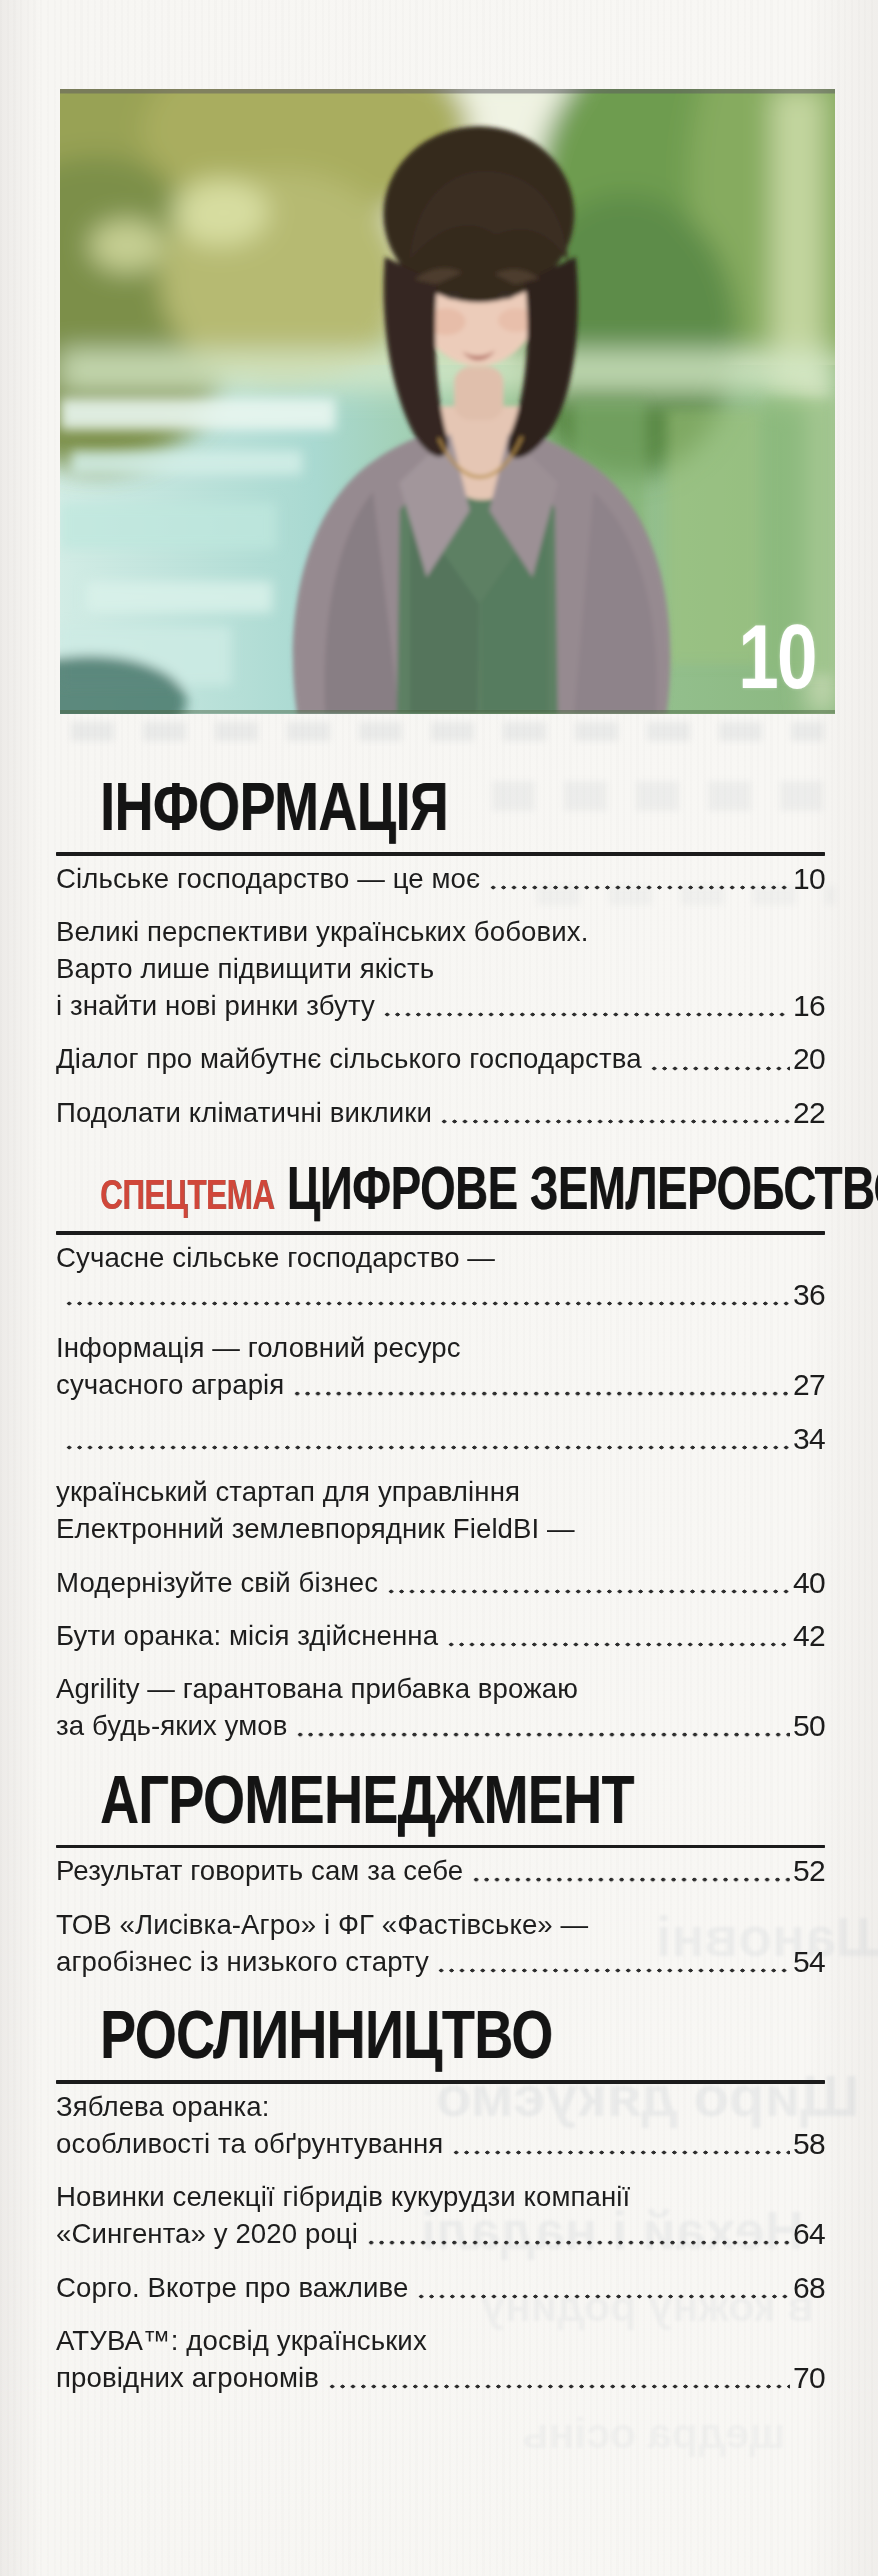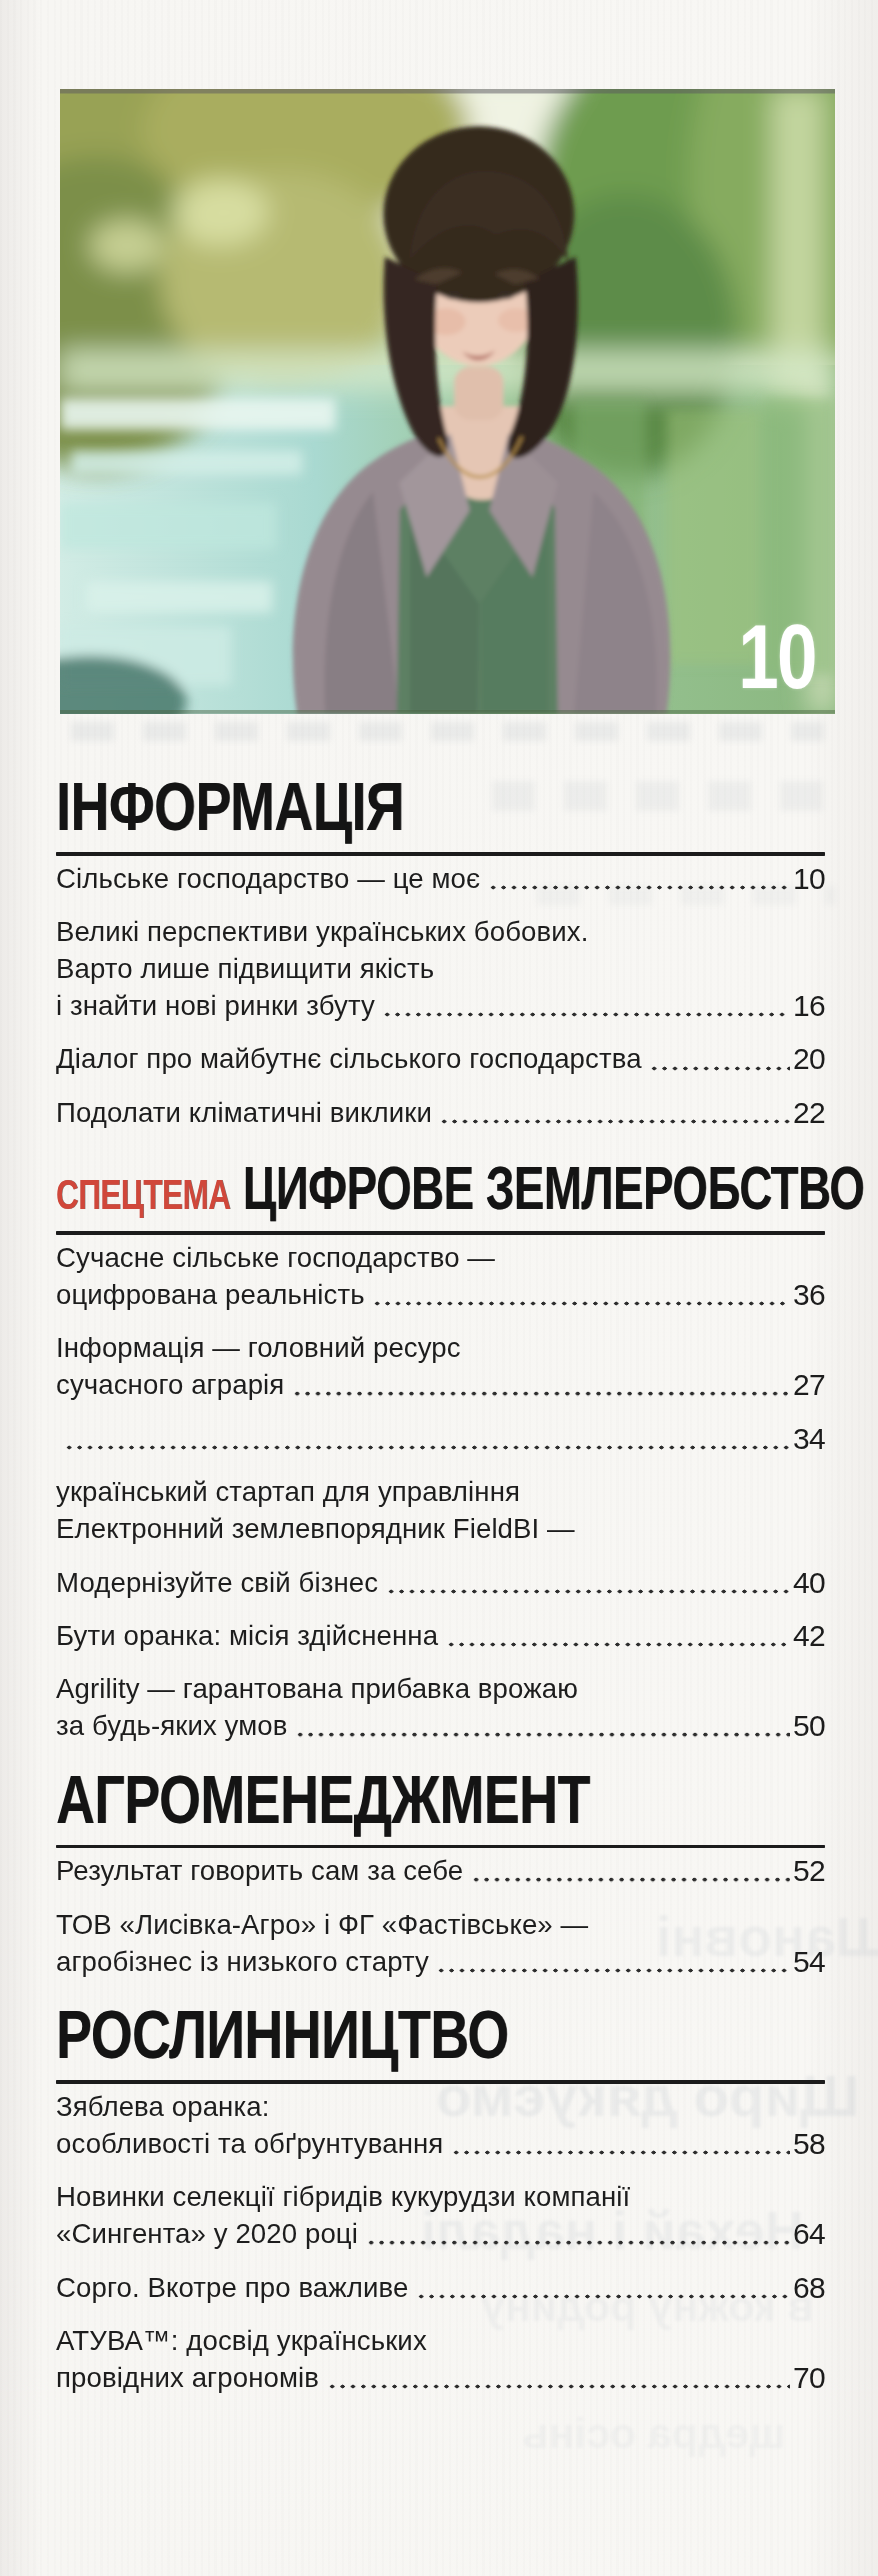--- a/index.html
+++ b/index.html
@@ -25,21 +25,21 @@
     position:absolute;right:19.4px;bottom:12px;
     color:#ffffff;font-weight:700;font-size:91px;line-height:1;
     transform:scaleX(.8);transform-origin:100% 100%;
     letter-spacing:-2.2px;
     text-shadow:0 0 3.7px rgba(255,255,255,.35);
   }
   
   #toc{position:absolute;left:56px;top:771px;width:769px;}
   .toc-section{margin-top:19.4px;}
   .toc-section:first-child{margin-top:0;}
-  .sec-heading{height:72px;overflow:visible;}
+  .sec-heading{height:72px;overflow:visible;margin-left:44px;}
   .sec-heading-in{
     font-weight:700;font-size:69px;line-height:72px;color:#141414;
     transform:scaleX(.78);transform-origin:0 50%;white-space:nowrap;
     letter-spacing:-0.7px;
     text-shadow:0.7px 0 0 rgba(20,20,20,.55);
   }
   .sec-spetstema .sec-heading-in{transform:scaleX(.75);}
   .sec-spetstema .sec-title{font-size:61px;}
   .sec-prefix{font-size:42px;font-weight:700;margin-right:16.4px;}
   .sec-rule{height:3.7px;background:#1b1b1b;margin-top:9px;border-radius:0.7px;}
@@ -221,21 +221,20 @@
         <div class="sec-heading">
           <div class="sec-heading-in"><span class="sec-prefix" style="color: rgb(208, 71, 58);">СПЕЦТЕМА</span><span class="sec-title">ЦИФРОВЕ ЗЕМЛЕРОБСТВО</span></div>
         </div>
         <div class="sec-rule" style="background: rgb(27, 27, 27);"></div>
         <div class="entries">
           <div class="entry">
             <div class="entry-row">
               <span class="entry-text">Сучасне сільське господарство —</span>
             </div>
             <div class="entry-row">
-              <span class="entry-text">оцифрована реальність</span>
               <span class="leader"></span>
               <span class="page-num">36</span>
             </div>
           </div>
           <div class="entry">
             <div class="entry-row">
               <span class="entry-text">Інформація — головний ресурс</span>
             </div>
             <div class="entry-row">
               <span class="entry-text">сучасного аграрія</span>

